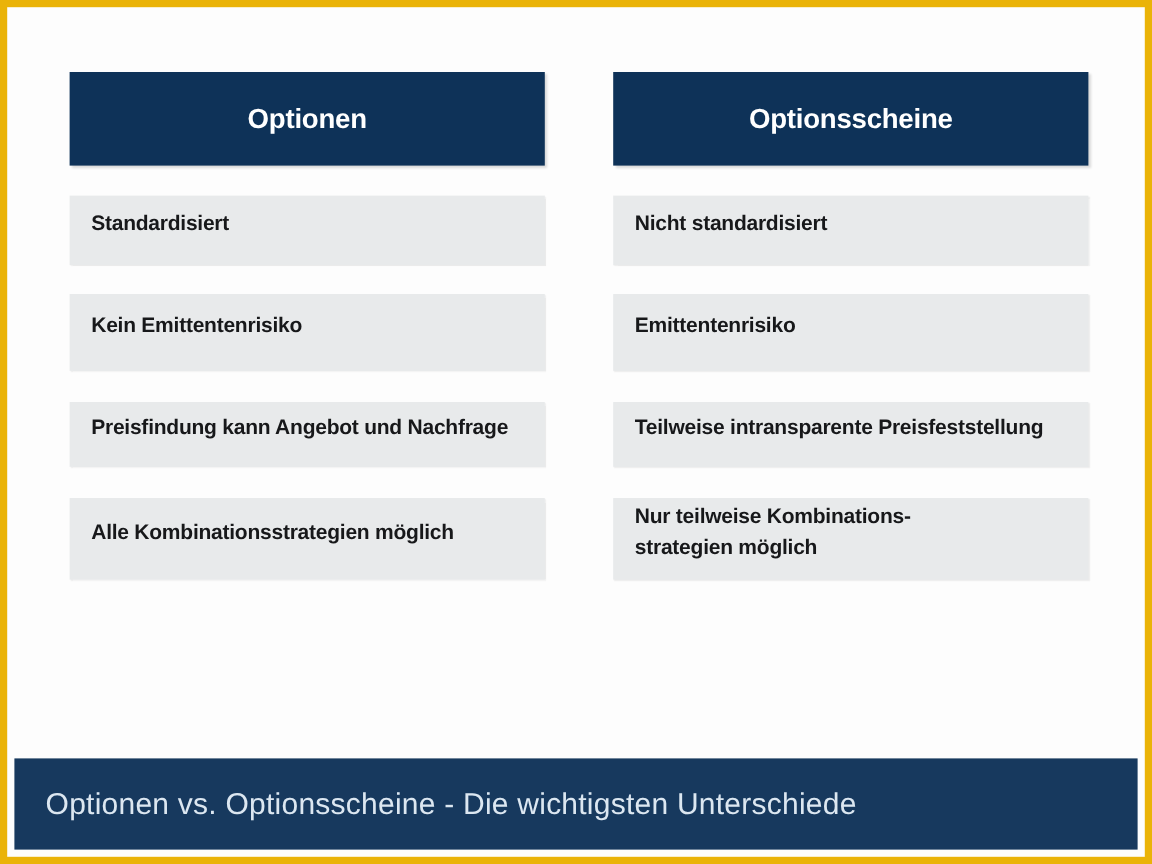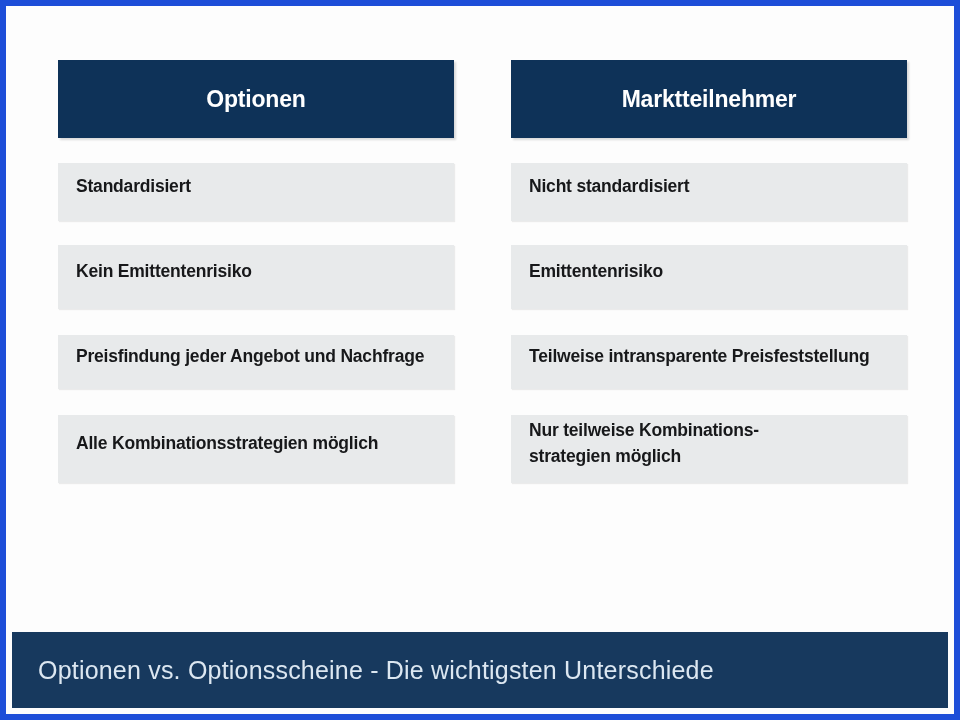--- a/index.html
+++ b/index.html
@@ -10,21 +10,21 @@
     width: 960px;
     height: 720px;
     position: relative;
     font-family: "Liberation Sans", sans-serif;
     background: #ffffff;
     overflow: hidden;
   }
   .frame {
     position: absolute;
     inset: 0;
-    border: 6px solid #1d4ed8;
+    border: 6px solid #eab308;
     background: #fdfdfd;
     box-sizing: border-box;
   }
   .column {
     position: absolute;
     top: 54px;
     width: 396px;
   }
   .col-left  { left: 52px; }
   .col-right { left: 505px; }
@@ -84,26 +84,26 @@
 </style>
 </head>
 <body>
 
 <div class="frame">
 
   <div class="column col-left">
     <div class="col-header">Optionen</div>
     <div class="row row-1">Standardisiert</div>
     <div class="row row-3">Kein Emittentenrisiko</div>
-    <div class="row row-4">Preisfindung jeder Angebot und Nachfrage</div>
+    <div class="row row-4">Preisfindung kann Angebot und Nachfrage</div>
     <div class="row row-5">Alle Kombinationsstrategien möglich</div>
   </div>
 
   <div class="column col-right">
-    <div class="col-header">Marktteilnehmer</div>
+    <div class="col-header">Optionsscheine</div>
     <div class="row row-1">Nicht standardisiert</div>
     <div class="row row-3">Emittentenrisiko</div>
     <div class="row row-4">Teilweise intransparente Preisfeststellung</div>
     <div class="row row-5">Nur teilweise Kombinations-
 strategien möglich</div>
   </div>
 
   <div class="footer-bar">
     <span class="footer-title">Optionen vs. Optionsscheine - Die wichtigsten Unterschiede</span>
   </div>

